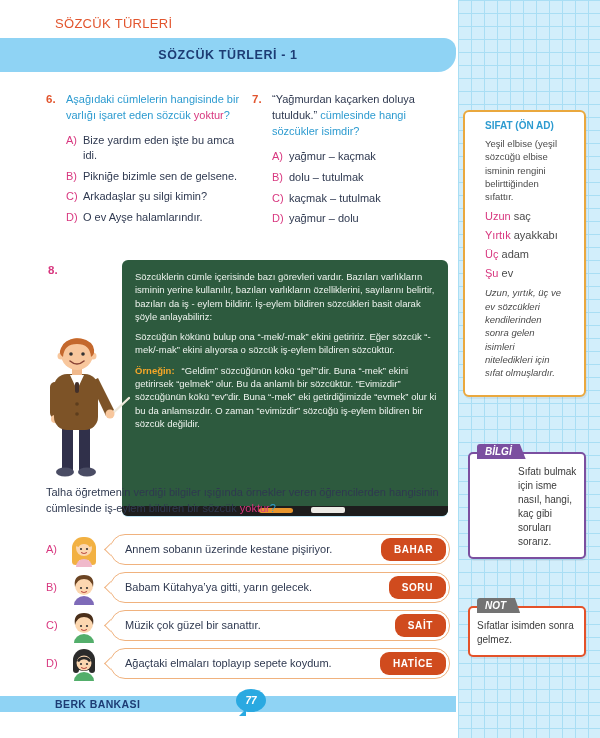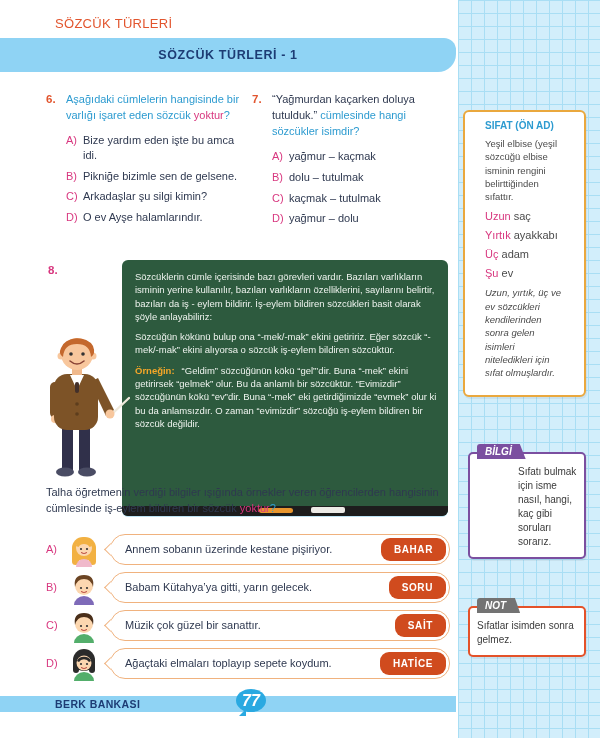--- a/index.html
+++ b/index.html
@@ -60,21 +60,21 @@
   .bubble-text{font-size:11px;color:#2f3950;white-space:nowrap;}
   .name-badge{position:absolute;right:3px;top:3px;bottom:3px;background:#d04b1e;color:#fff;
     border-radius:9px;display:flex;align-items:center;padding:0 13px;font-weight:bold;
     font-size:10px;letter-spacing:.6px;}
 
   
   .footer-bar{position:absolute;left:0;top:696px;width:456px;height:16px;background:#8fd3f4;}
   .footer-label{position:absolute;left:55px;top:698px;color:#1d3c74;font-weight:bold;
     font-size:10.5px;letter-spacing:.4px;}
   .page-bubble{position:absolute;left:236px;top:689px;width:30px;height:23px;background:#2aa9e1;
-    border-radius:50%;color:#fff;font-weight:bold;font-style:italic;font-size:16px;
+    border-radius:50%;color:#fff;font-weight:bold;font-style:italic;font-size:10px;
     display:flex;align-items:center;justify-content:center;z-index:2;}
   .page-bubble::after{content:"";position:absolute;left:3px;bottom:-4px;width:7px;height:7px;
     background:#2aa9e1;clip-path:polygon(0 100%,100% 0,100% 100%);}
 
   
   .sifat-box{position:absolute;left:463px;top:110px;width:123px;box-sizing:border-box;background:#fff;
     border:2px solid #eaa83e;border-radius:6px;padding:8px 20px;box-shadow:1px 2px 0 rgba(0,0,0,.05);}
   .sifat-title{color:#2d9bd0;font-weight:bold;font-size:10px;margin:0 0 6px;}
   .sifat-box p{font-size:9.5px;color:#4b4b4b;line-height:1.4;margin:0 0 7px;}
   .ex-line{font-size:11px;color:#4b4b4b;margin:0 0 7px;}

